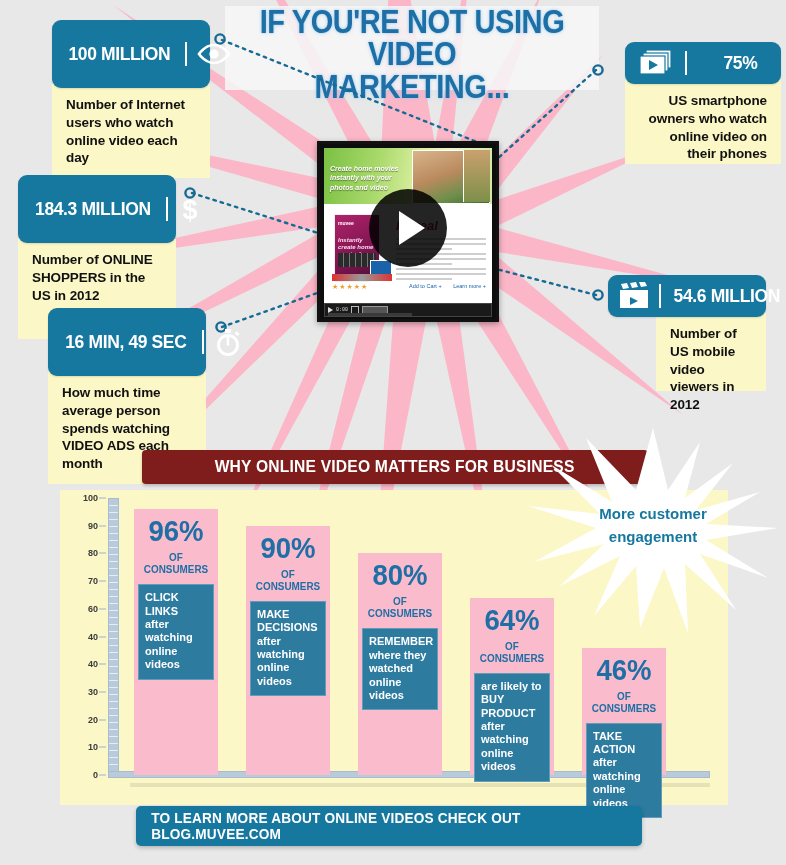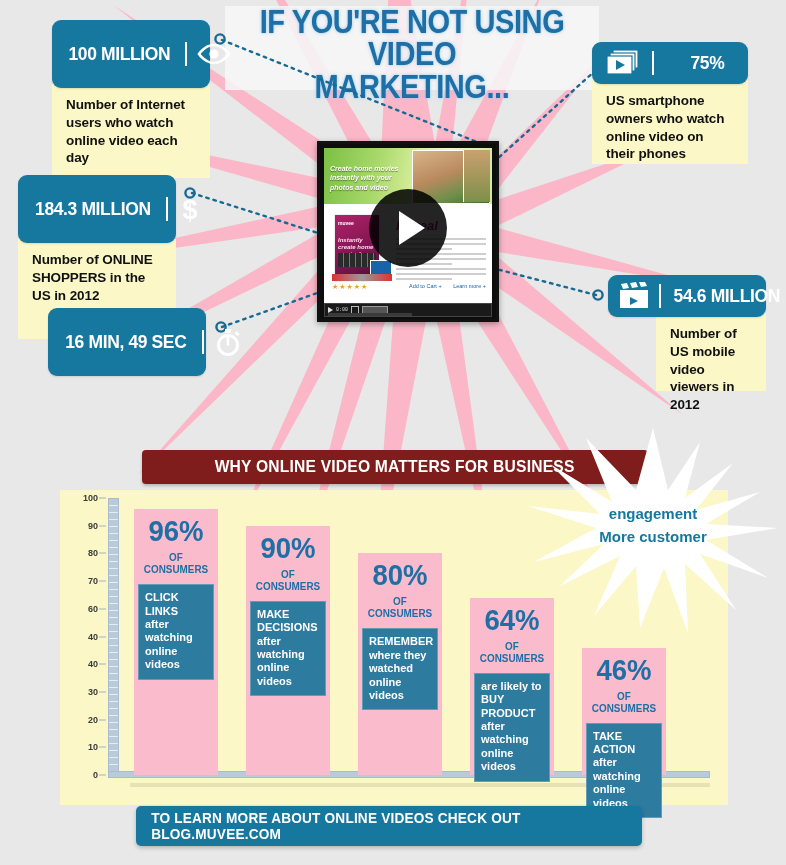--- a/index.html
+++ b/index.html
@@ -58,21 +58,21 @@
   .card.left .head .sep{margin-right:10px;}
 
   
   #card-100m{left:52px;top:20px;width:158px;}
   #card-100m .body{height:68px;}
   #card-184m{left:18px;top:175px;width:158px;}
   #card-184m .body{height:74px;}
   #card-16min{left:48px;top:308px;width:158px;}
   #card-16min .body{height:86px;}
 
-  #card-75{left:592px;top:42px;width:156px;}
+  #card-75{left:625px;top:42px;width:156px;text-align:right;}
   #card-75 .head{padding:0 14px;}
   #card-75 .head .icwrap{margin-right:12px;}
   #card-75 .head .sep{margin-right:0;}
   #card-75 .head .num{margin-left:auto;margin-right:8px;}
   #card-75 .body{height:58px;}
 
   #card-546{left:608px;top:275px;width:158px;}
   #card-546 .head{padding:0 10px;}
   #card-546 .head .icwrap{margin-right:9px;}
   #card-546 .head .num{margin-left:8px;}
@@ -283,20 +283,21 @@
       <span class="sep"></span>
       <span class="ic">
         <svg width="28" height="30" viewBox="0 0 28 30">
           <circle cx="14" cy="18" r="9.5" fill="none" stroke="#fff" stroke-width="3"></circle>
           <rect x="11" y="2" width="6" height="4" fill="#fff"></rect>
           <rect x="12.6" y="10" width="2.6" height="8.5" fill="#fff"></rect>
           <rect x="21.5" y="5" width="4" height="3" fill="#fff" transform="rotate(40 23 6)"></rect>
         </svg>
       </span>
     </div>
+    <div class="body">How much time average person spends watching VIDEO ADS each month</div>
   </div>
 
   <div class="card" id="card-75">
     <div class="head">
       <span class="ic icwrap">
         <svg width="34" height="28" viewBox="0 0 34 28">
           <rect x="7" y="1" width="25" height="18" fill="#fff" stroke="#16789f" stroke-width="1.2"></rect>
           <rect x="4" y="4" width="25" height="18" fill="#fff" stroke="#16789f" stroke-width="1.2"></rect>
           <rect x="1" y="7" width="25" height="18" fill="#fff" stroke="#16789f" stroke-width="1.2"></rect>
           <polygon points="10,11 10,21 19,16" fill="#16789f"></polygon>
@@ -457,22 +458,22 @@
 
   <div class="sec-banner">
     <div class="t">WHY ONLINE VIDEO MATTERS FOR BUSINESS</div>
   </div>
 
   <div class="wstar">
     <svg width="250" height="205" viewBox="0 0 250 205" aria-hidden="true">
       <polygon fill="#ffffff" points="125,0 140,62 172,14 157,70 205,35 168,82 232,64 178,96 250,100 178,112 240,150 172,126 208,182 157,136 160,205 136,140 112,200 108,138 66,188 92,128 32,158 76,116 6,134 68,100 0,78 72,86 22,36 84,74 58,10 108,62"></polygon>
     </svg>
     <div class="lbl">
+      <div>More customer</div>
       <div>engagement</div>
-      <div>More customer</div>
     </div>
   </div>
 
   <div class="footer">
     <div class="t">TO LEARN MORE ABOUT ONLINE VIDEOS CHECK OUT BLOG.MUVEE.COM</div>
   </div>
 
 </div>
 
 </body></html>

